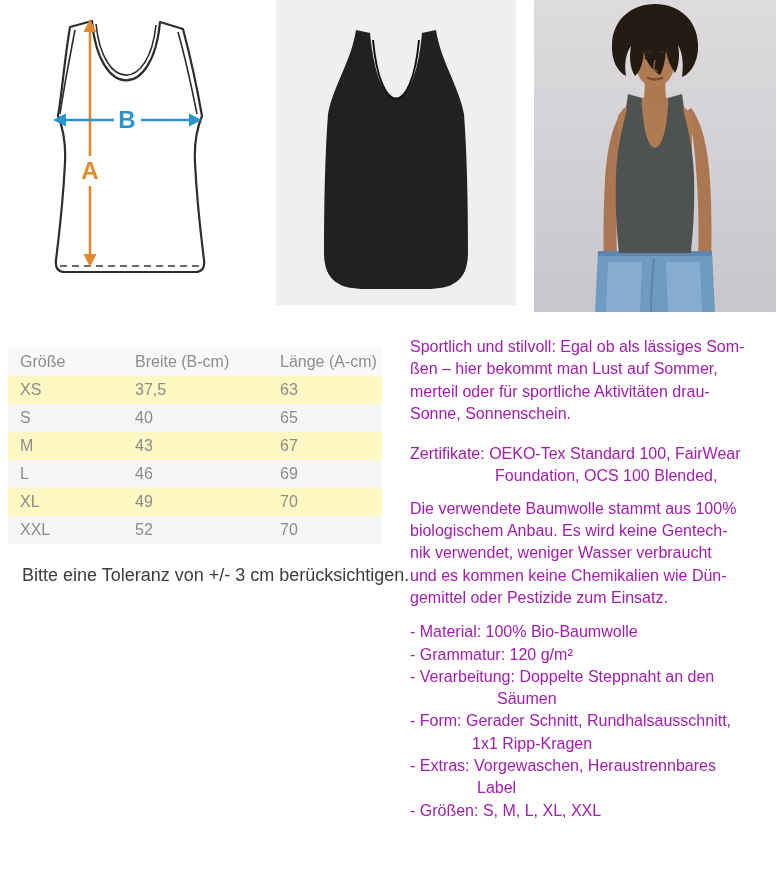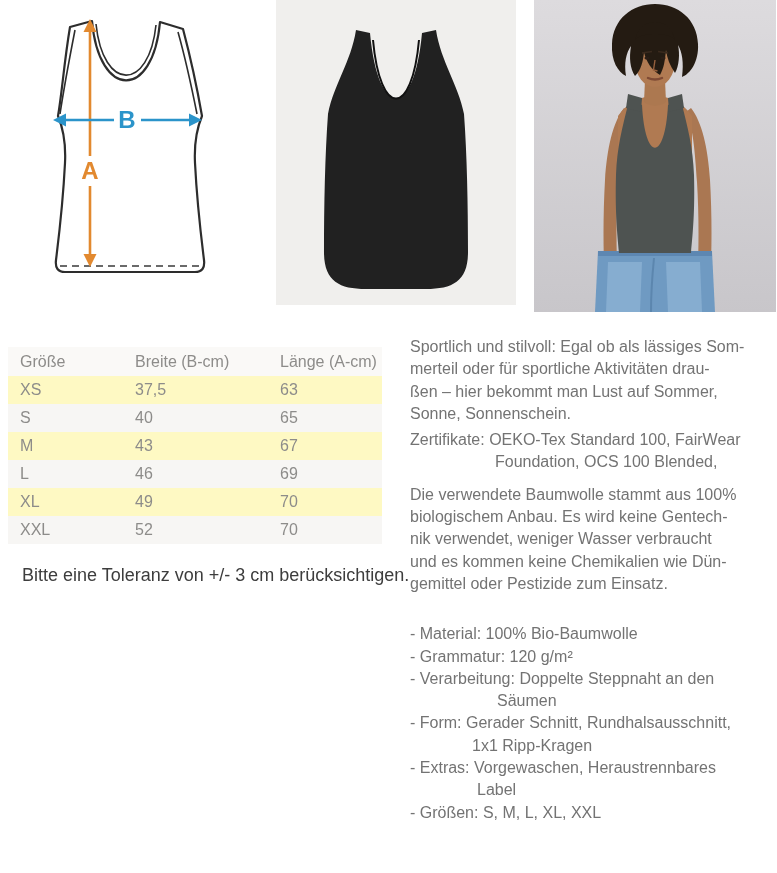--- a/index.html
+++ b/index.html
@@ -17,25 +17,25 @@
   .size-table th,.size-table td{font-weight:normal;text-align:left;padding:0 0 0 12px;
               height:28px;vertical-align:middle;}
   .size-table thead tr{background:#faf9f7;height:29px;}
   .size-table tbody tr.odd{background:#fef9c3;}
   .size-table tbody tr.even{background:#f7f6f4;}
 
   .tolerance{position:absolute;left:22px;top:565px;font-size:18px;color:#3d3d3d;white-space:nowrap;}
 
   
   .description{position:absolute;left:410px;top:336px;width:366px;font-size:16px;
-               color:#737373;line-height:22.3px;}
+               color:#a21caf;line-height:22.3px;}
   .description .para{margin:0;}
-  .description .para + .para{margin-top:4px;}
+  .description .para + .para{margin-top:18px;}
   .description .para.cotton{margin-top:10px;}
-  .description .para.specs{margin-top:28px;}
+  .description .para.specs{margin-top:12px;}
   .line{white-space:nowrap;}
   .ind62{padding-left:62px;}
   .ind67{padding-left:67px;}
   .ind85{padding-left:85px;}
   .ind87{padding-left:87px;}
   .ind88{padding-left:88px;}
 
   
   .outline{fill:#ffffff;stroke:#2d2d2d;stroke-width:2.2;stroke-linejoin:round;}
   .thinline{fill:none;stroke:#2d2d2d;stroke-width:1.6;}
@@ -195,22 +195,22 @@
         <td>70</td>
       </tr>
     </tbody>
   </table>
 
   <div class="tolerance">Bitte eine Toleranz von +/- 3 cm berücksichtigen.</div>
 
   <div class="description">
     <div class="para">
       <div class="line">Sportlich und stilvoll: Egal ob als lässiges Som-</div>
+      <div class="line">ßen – hier bekommt man Lust auf Sommer,</div>
       <div class="line">merteil oder für sportliche Aktivitäten drau-</div>
-      <div class="line">ßen – hier bekommt man Lust auf Sommer,</div>
       <div class="line">Sonne, Sonnenschein.</div>
     </div>
     <div class="para">
       <div class="line">Zertifikate: OEKO-Tex Standard 100, FairWear</div>
       <div class="line ind85">Foundation, OCS 100 Blended,</div>
     </div>
     <div class="para cotton">
       <div class="line">Die verwendete Baumwolle stammt aus 100%</div>
       <div class="line">biologischem Anbau. Es wird keine Gentech-</div>
       <div class="line">nik verwendet, weniger Wasser verbraucht</div>

